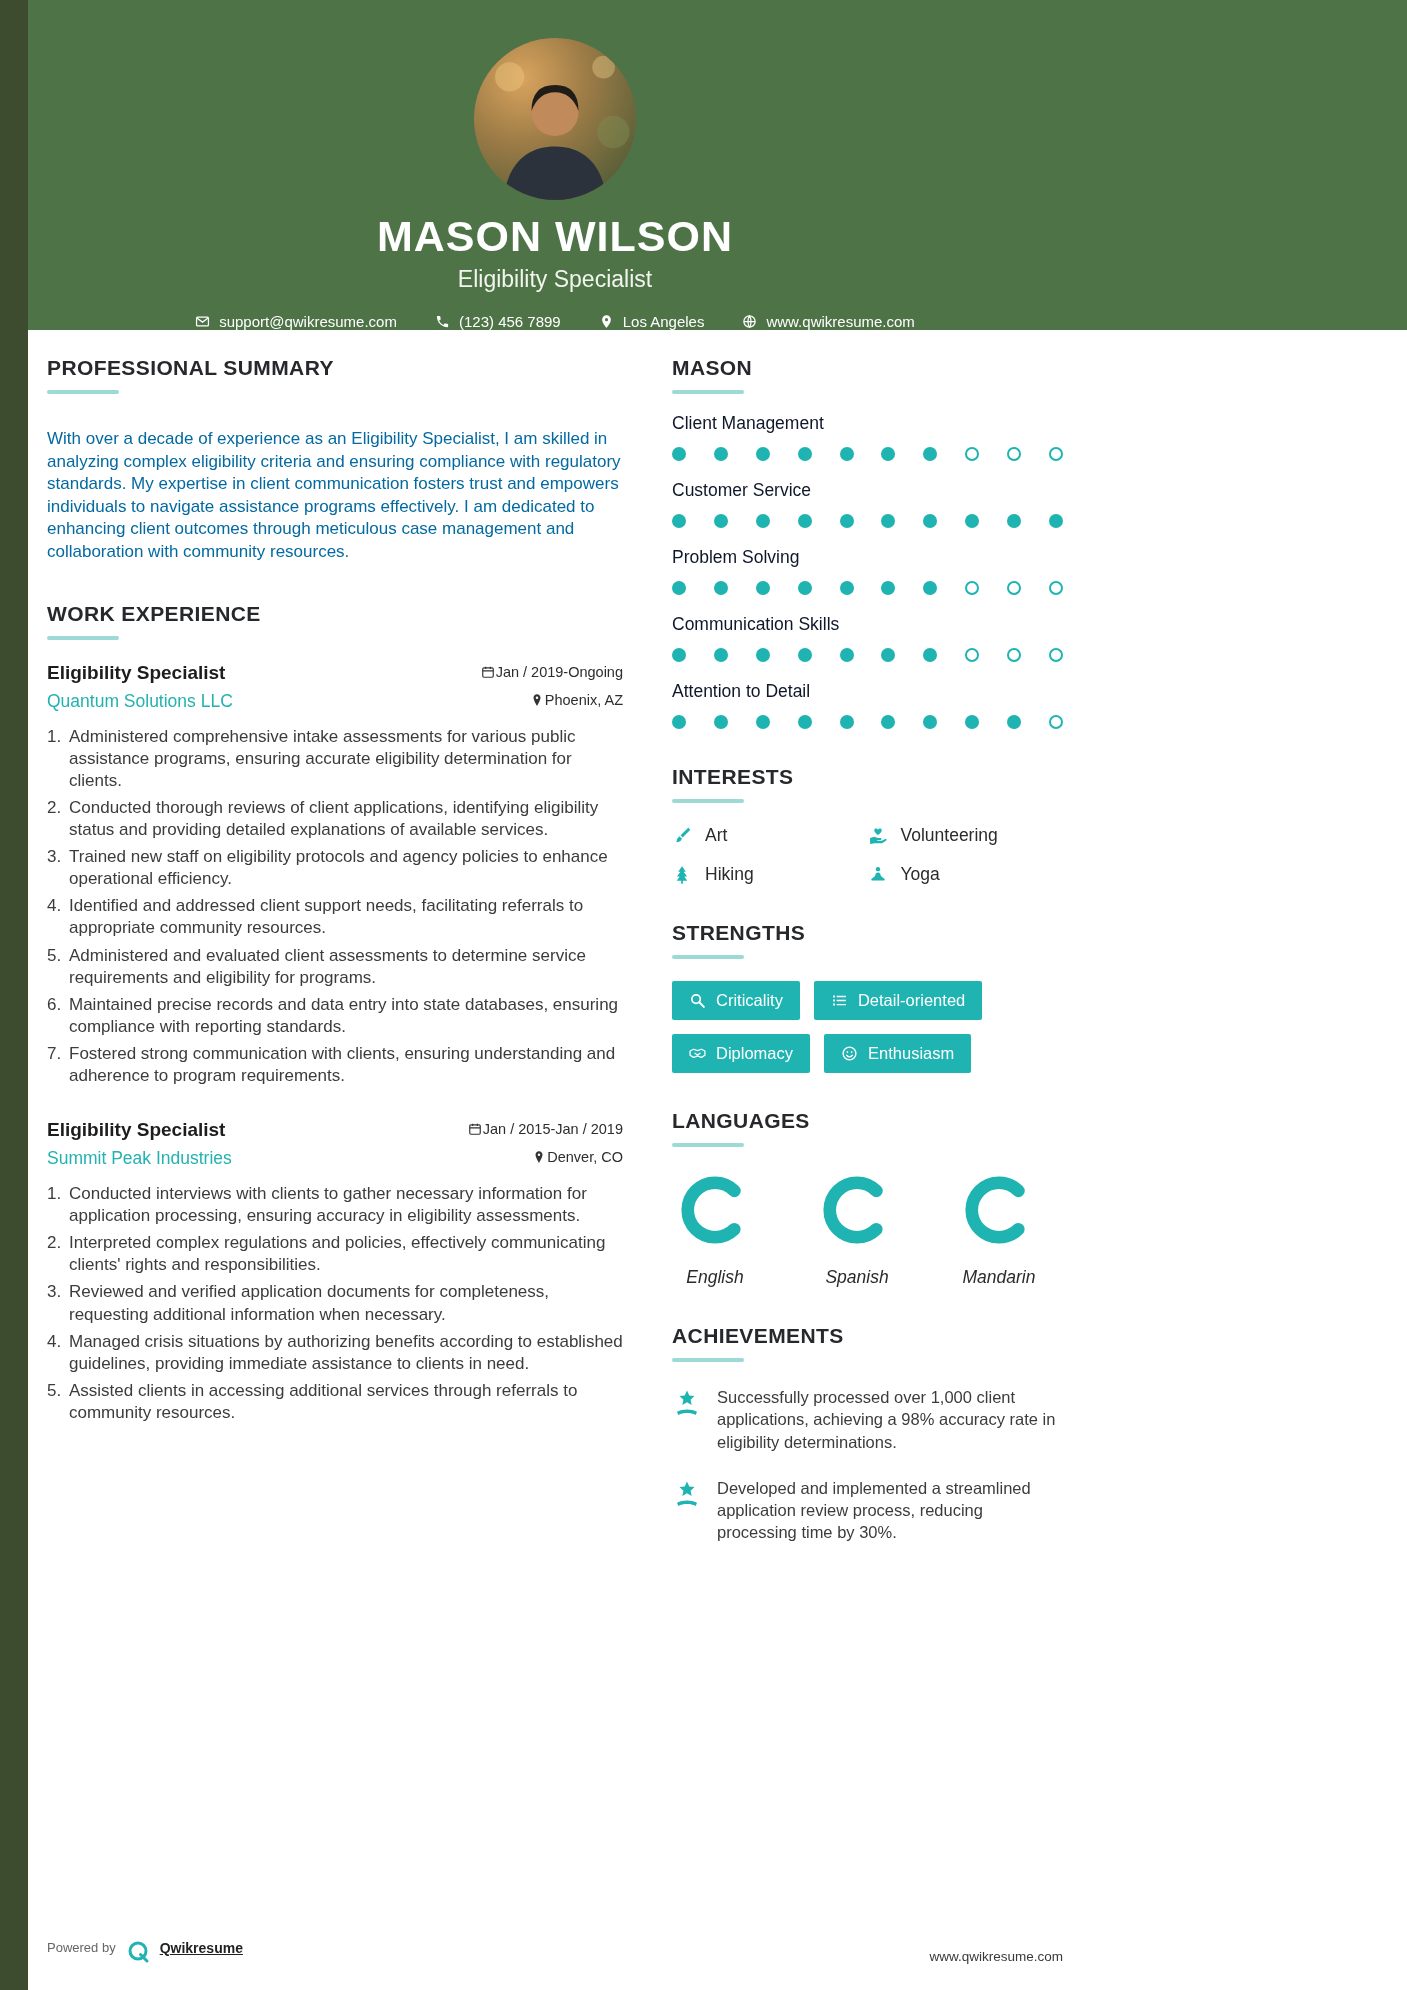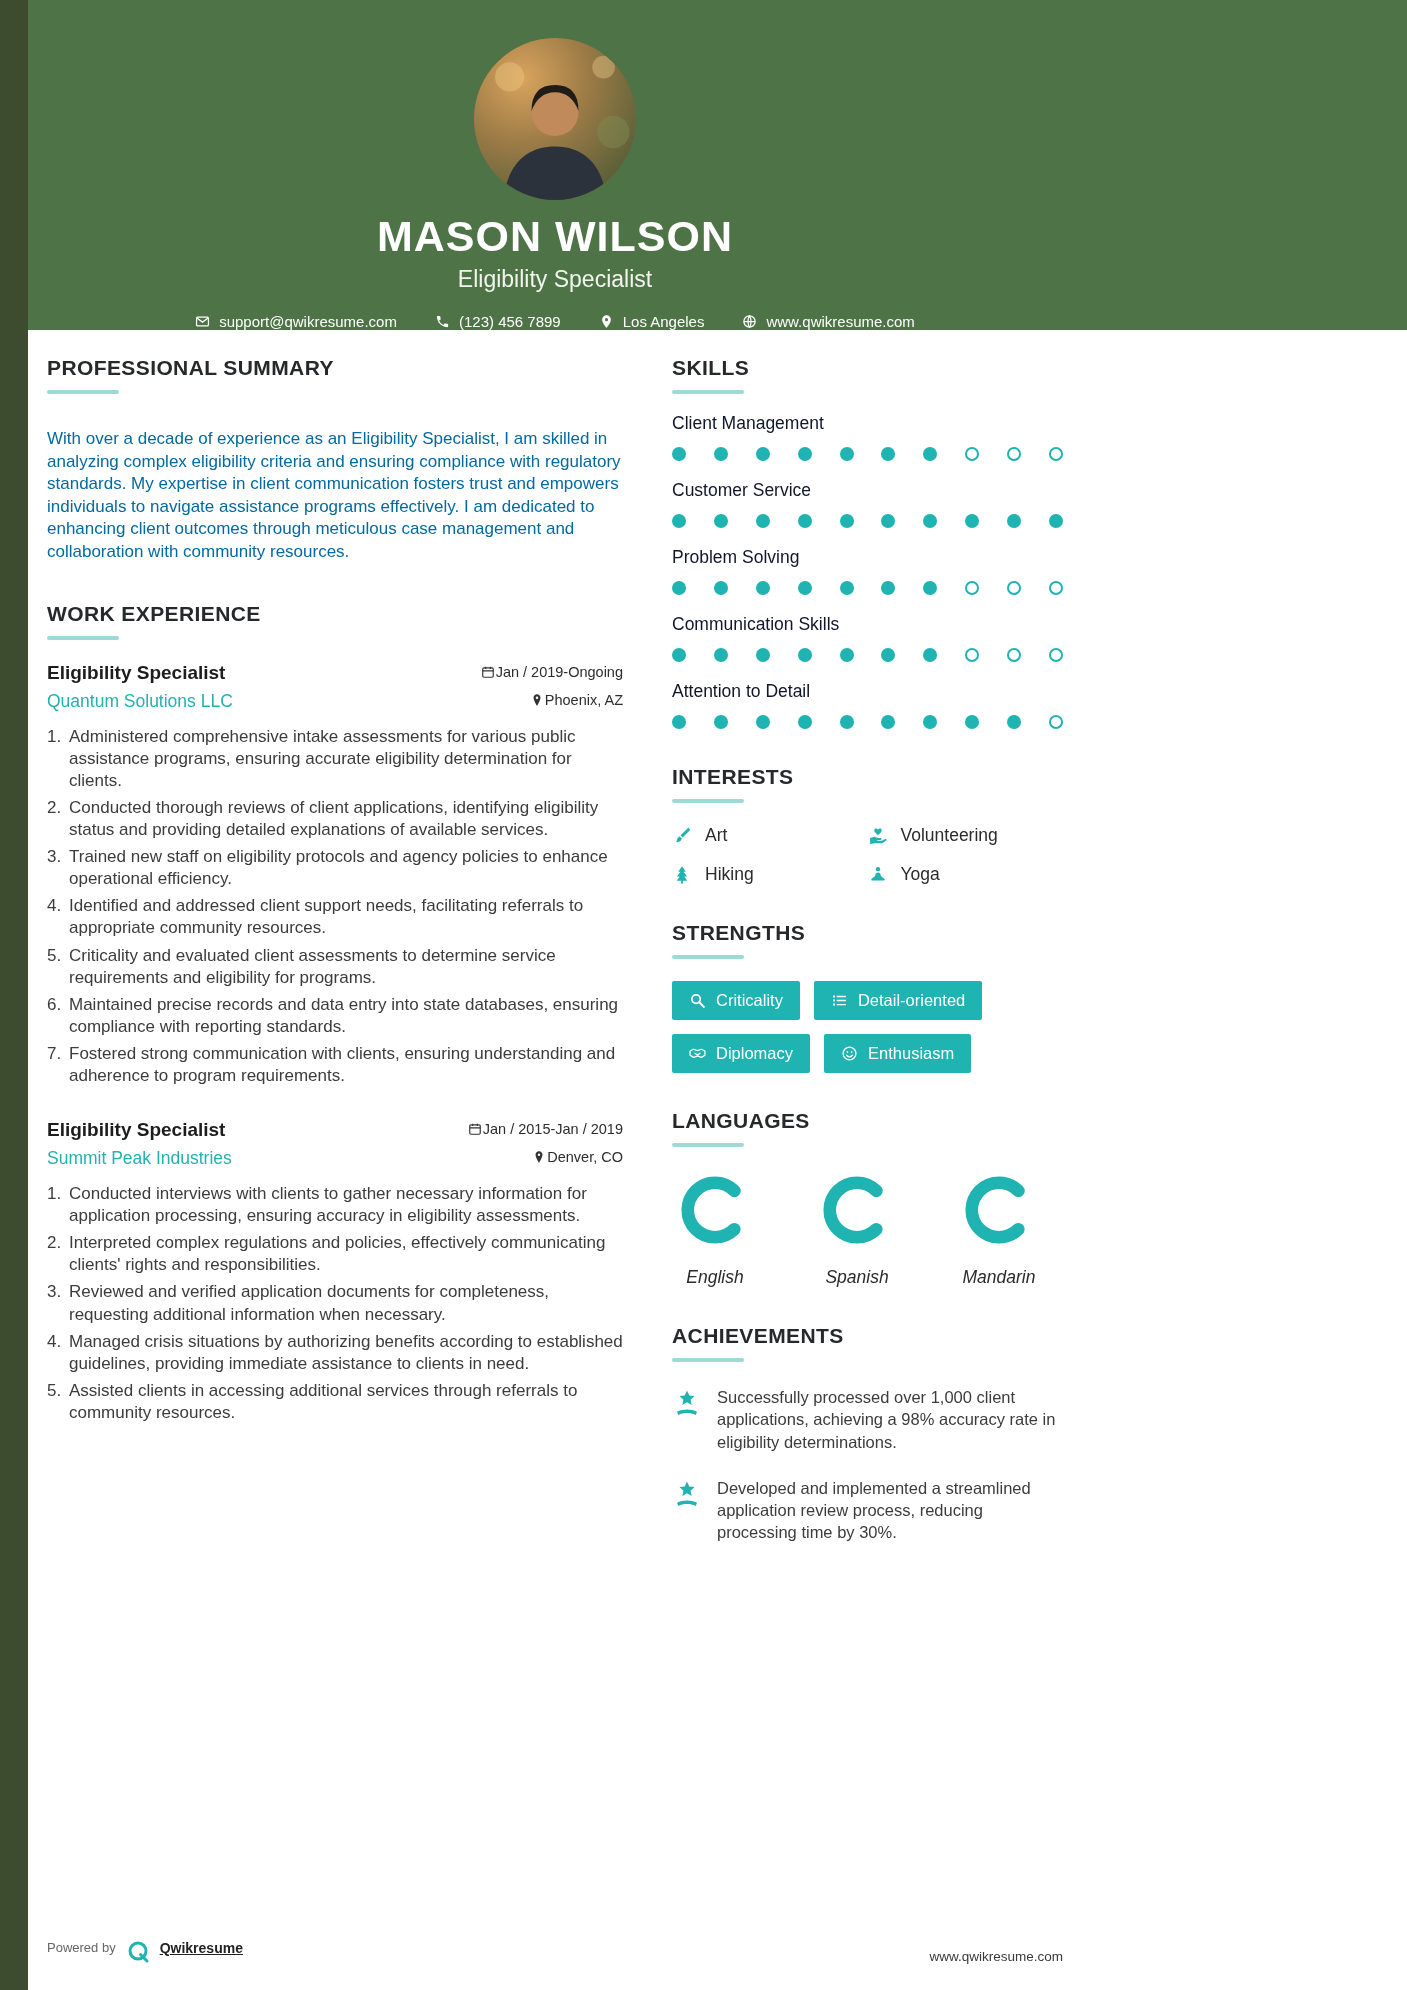--- a/index.html
+++ b/index.html
@@ -182,21 +182,21 @@
                 <path d="M12 2C8.7 2 6 4.7 6 8c0 4.4 6 14 6 14s6-9.6 6-14c0-3.3-2.7-6-6-6zm0 8.2A2.2 2.2 0 1 1 12 5.8a2.2 2.2 0 0 1 0 4.4z" fill="#333"></path>
               </svg>
             <span>Phoenix, AZ</span>
           </div>
         </div>
         <ol class="bullets">
           <li>Administered comprehensive intake assessments for various public assistance programs, ensuring accurate eligibility determination for clients.</li>
           <li>Conducted thorough reviews of client applications, identifying eligibility status and providing detailed explanations of available services.</li>
           <li>Trained new staff on eligibility protocols and agency policies to enhance operational efficiency.</li>
           <li>Identified and addressed client support needs, facilitating referrals to appropriate community resources.</li>
-          <li>Criticality and evaluated client assessments to determine service requirements and eligibility for programs.</li>
+          <li>Administered and evaluated client assessments to determine service requirements and eligibility for programs.</li>
           <li>Maintained precise records and data entry into state databases, ensuring compliance with reporting standards.</li>
           <li>Fostered strong communication with clients, ensuring understanding and adherence to program requirements.</li>
         </ol>
       </div>
 
       <div class="job">
         <div class="job-head">
           <div class="job-title">Eligibility Specialist</div>
           <div class="job-meta">
             <svg viewBox="0 0 24 24">
@@ -222,21 +222,21 @@
           <li>Managed crisis situations by authorizing benefits according to established guidelines, providing immediate assistance to clients in need.</li>
           <li>Assisted clients in accessing additional services through referrals to community resources.</li>
         </ol>
       </div>
     </section>
   </main>
 
   <aside class="col-right">
     <section class="rsec">
       <div class="sec-head">
-        <h2>SKILLS</h2>
+        <h2>MASON</h2>
         <div class="sec-underline"></div>
       </div>
       <div class="skill">
         <div class="skill-name">Client Management</div>
         <div class="skill-dots">
             <span class="dot filled"></span>
             <span class="dot filled"></span>
             <span class="dot filled"></span>
             <span class="dot filled"></span>
             <span class="dot filled"></span>

